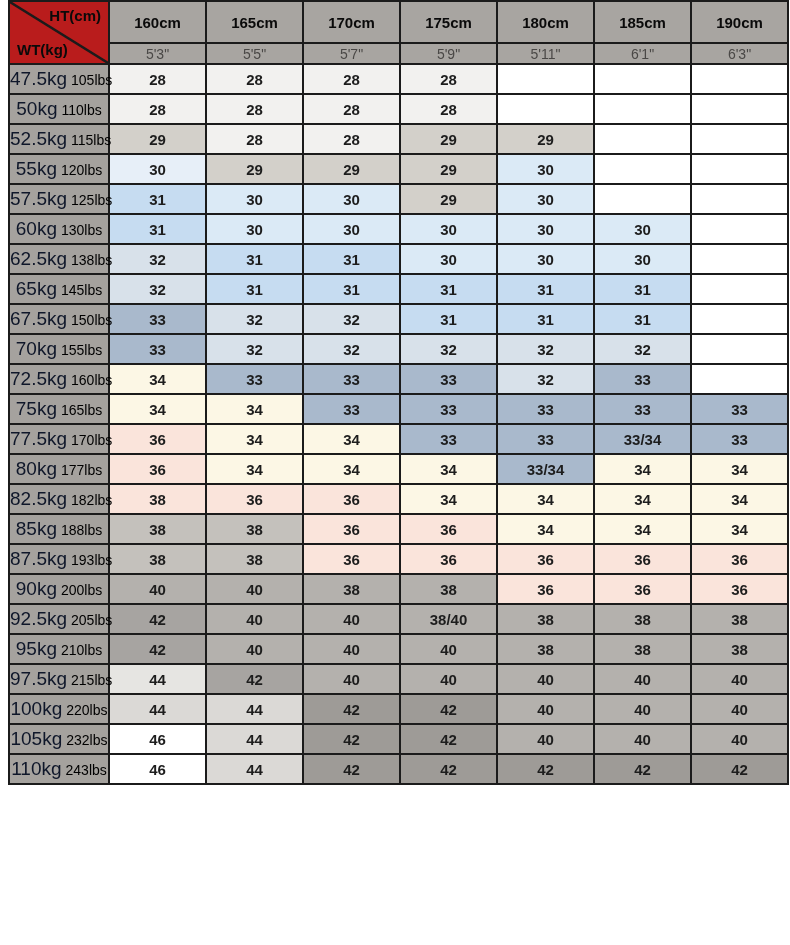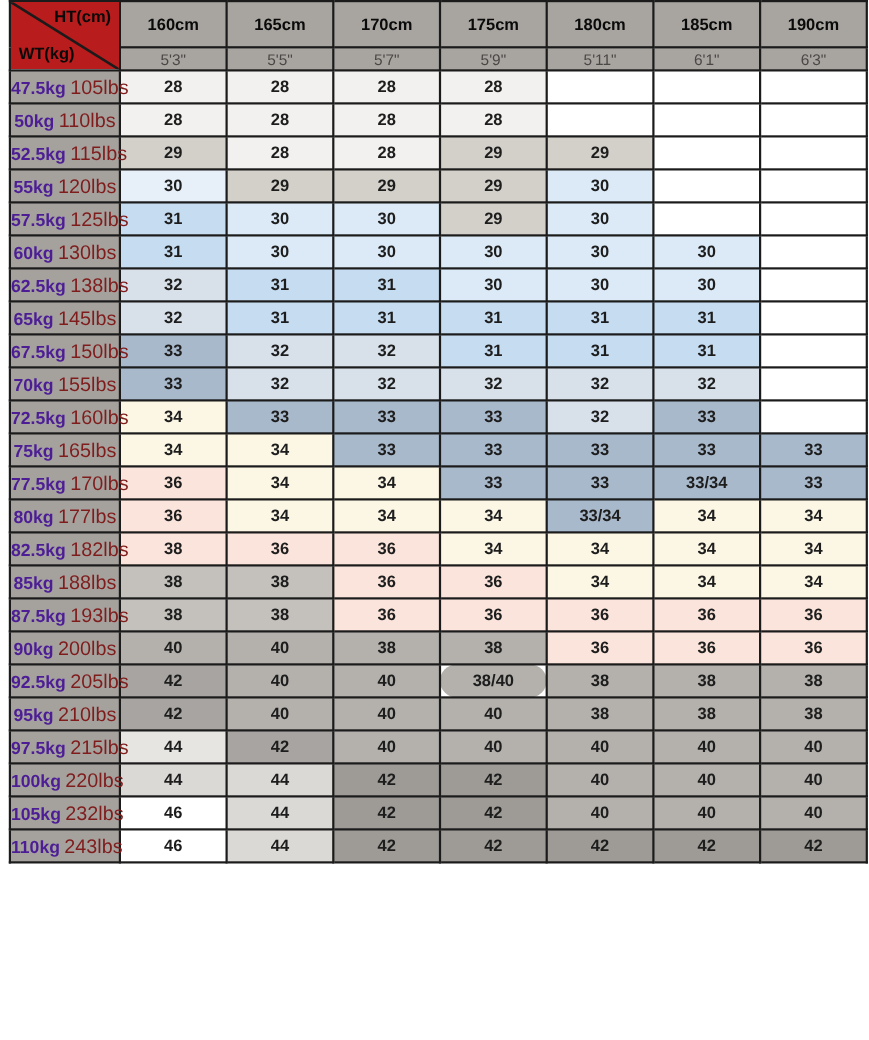--- a/index.html
+++ b/index.html
@@ -49,22 +49,22 @@
   .corner-top    { position: absolute; top: 5px; right: 7px; font-size: 15px; font-weight: bold; color: #0a0a0a; }
   .corner-bottom { position: absolute; bottom: 5px; left: 7px; font-size: 15px; font-weight: bold; color: #0a0a0a; }
   th.rowhead {
     background: #a5a29e;
     height: 30px;
     text-align: left;
     padding-left: 12px;
     white-space: nowrap;
     font-weight: normal;
   }
-  .kg  { font-size: 16px; font-weight: bold; color: #4c1d95; }
-  .lbs { font-size: 18px; color: #7f1d1d; margin-left: 4px; }
+  .kg  { font-size: 19px; font-weight: normal; color: #0f172a; }
+  .lbs { font-size: 14px; color: #000000; margin-left: 4px; }
   td.size-cell {
     height: 30px;
     font-size: 15px;
     font-weight: 600;
     color: #1d1d1d;
   }
 </style>
 </head>
 <body>
 
@@ -286,21 +286,21 @@
           <td class="size-cell" style="background: rgb(180, 177, 173);">38</td>
           <td class="size-cell" style="background: rgb(250, 228, 219);">36</td>
           <td class="size-cell" style="background: rgb(250, 228, 219);">36</td>
           <td class="size-cell" style="background: rgb(250, 228, 219);">36</td>
         </tr>
         <tr>
           <th class="rowhead"><span class="kg">92.5kg</span><span class="lbs">205lbs</span></th>
           <td class="size-cell" style="background: rgb(167, 164, 161);">42</td>
           <td class="size-cell" style="background: rgb(180, 177, 173);">40</td>
           <td class="size-cell" style="background: rgb(180, 177, 173);">40</td>
-          <td class="size-cell" style="background: rgb(180, 177, 173); border-radius: 15px;">38/40</td>
+          <td class="size-cell" style="background: rgb(180, 177, 173);">38/40</td>
           <td class="size-cell" style="background: rgb(180, 177, 173);">38</td>
           <td class="size-cell" style="background: rgb(180, 177, 173);">38</td>
           <td class="size-cell" style="background: rgb(180, 177, 173);">38</td>
         </tr>
         <tr>
           <th class="rowhead"><span class="kg">95kg</span><span class="lbs">210lbs</span></th>
           <td class="size-cell" style="background: rgb(167, 164, 161);">42</td>
           <td class="size-cell" style="background: rgb(180, 177, 173);">40</td>
           <td class="size-cell" style="background: rgb(180, 177, 173);">40</td>
           <td class="size-cell" style="background: rgb(180, 177, 173);">40</td>

